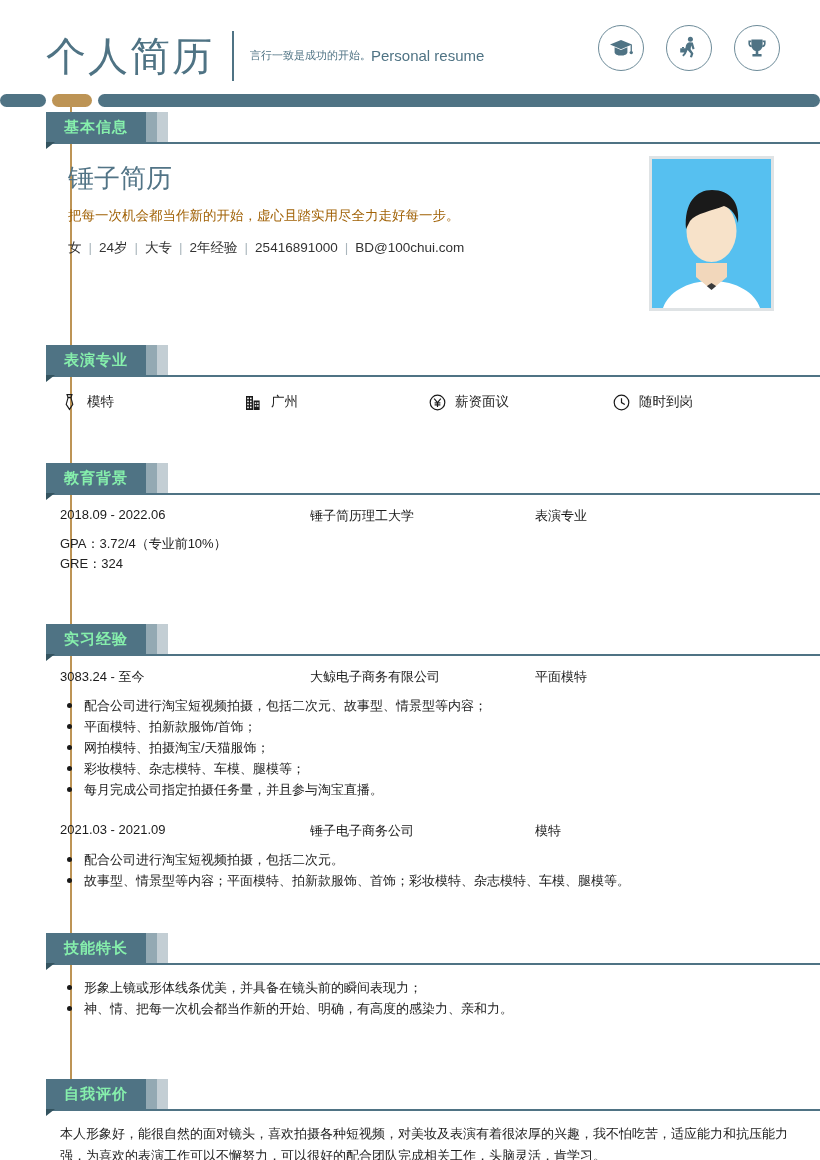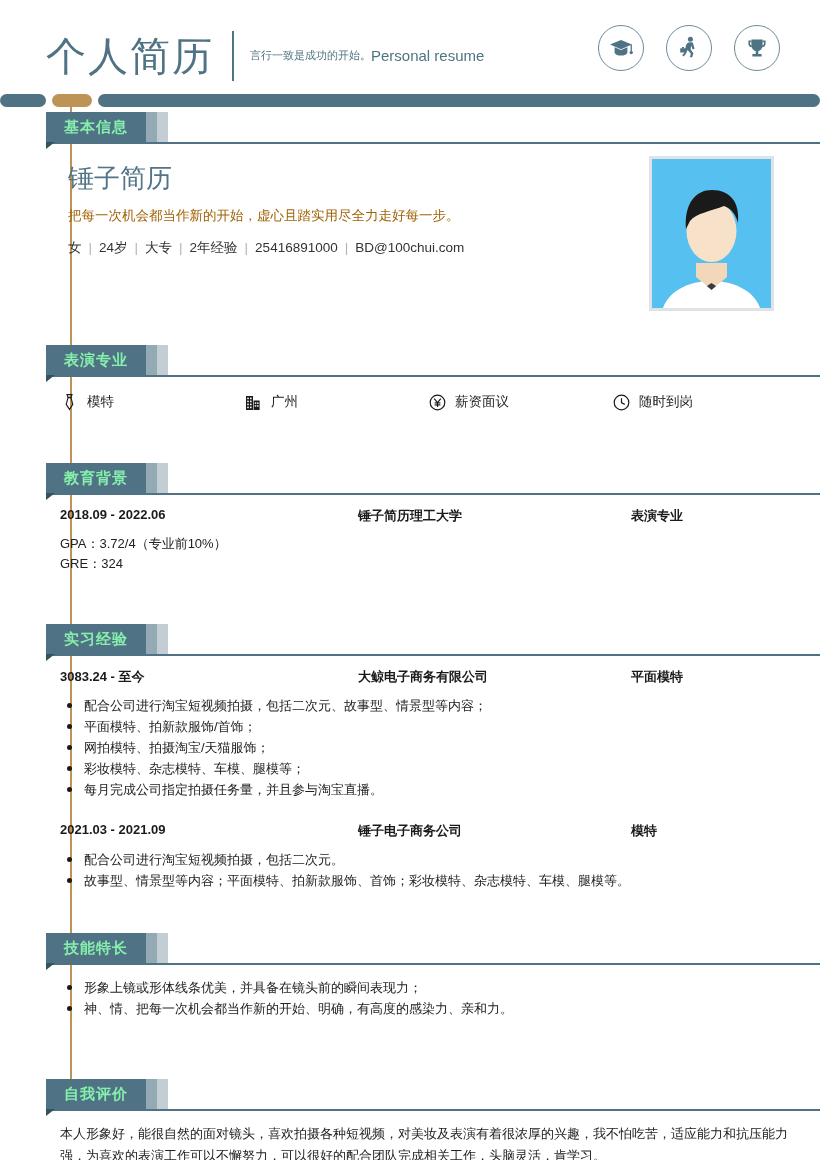--- a/index.html
+++ b/index.html
@@ -223,24 +223,23 @@
     align-items: center;
     justify-content: center;
     width: 18px;
   }
 
   
   .entry { margin-bottom: 4px; }
   .entry-head {
     display: flex;
     font-size: 13px;
-    font-weight: bold;
+    font-weight: normal;
     color: #1a1a1a;
     margin-bottom: 9px;
-    gap: 48px;
   }
   .e-date  { width: 250px; }
   .e-org   { width: 225px; }
   .e-role  { flex: 1; }
 
   ul.bullets {
     list-style: none;
     margin: 0 0 14px 0;
     padding: 0;
   }

